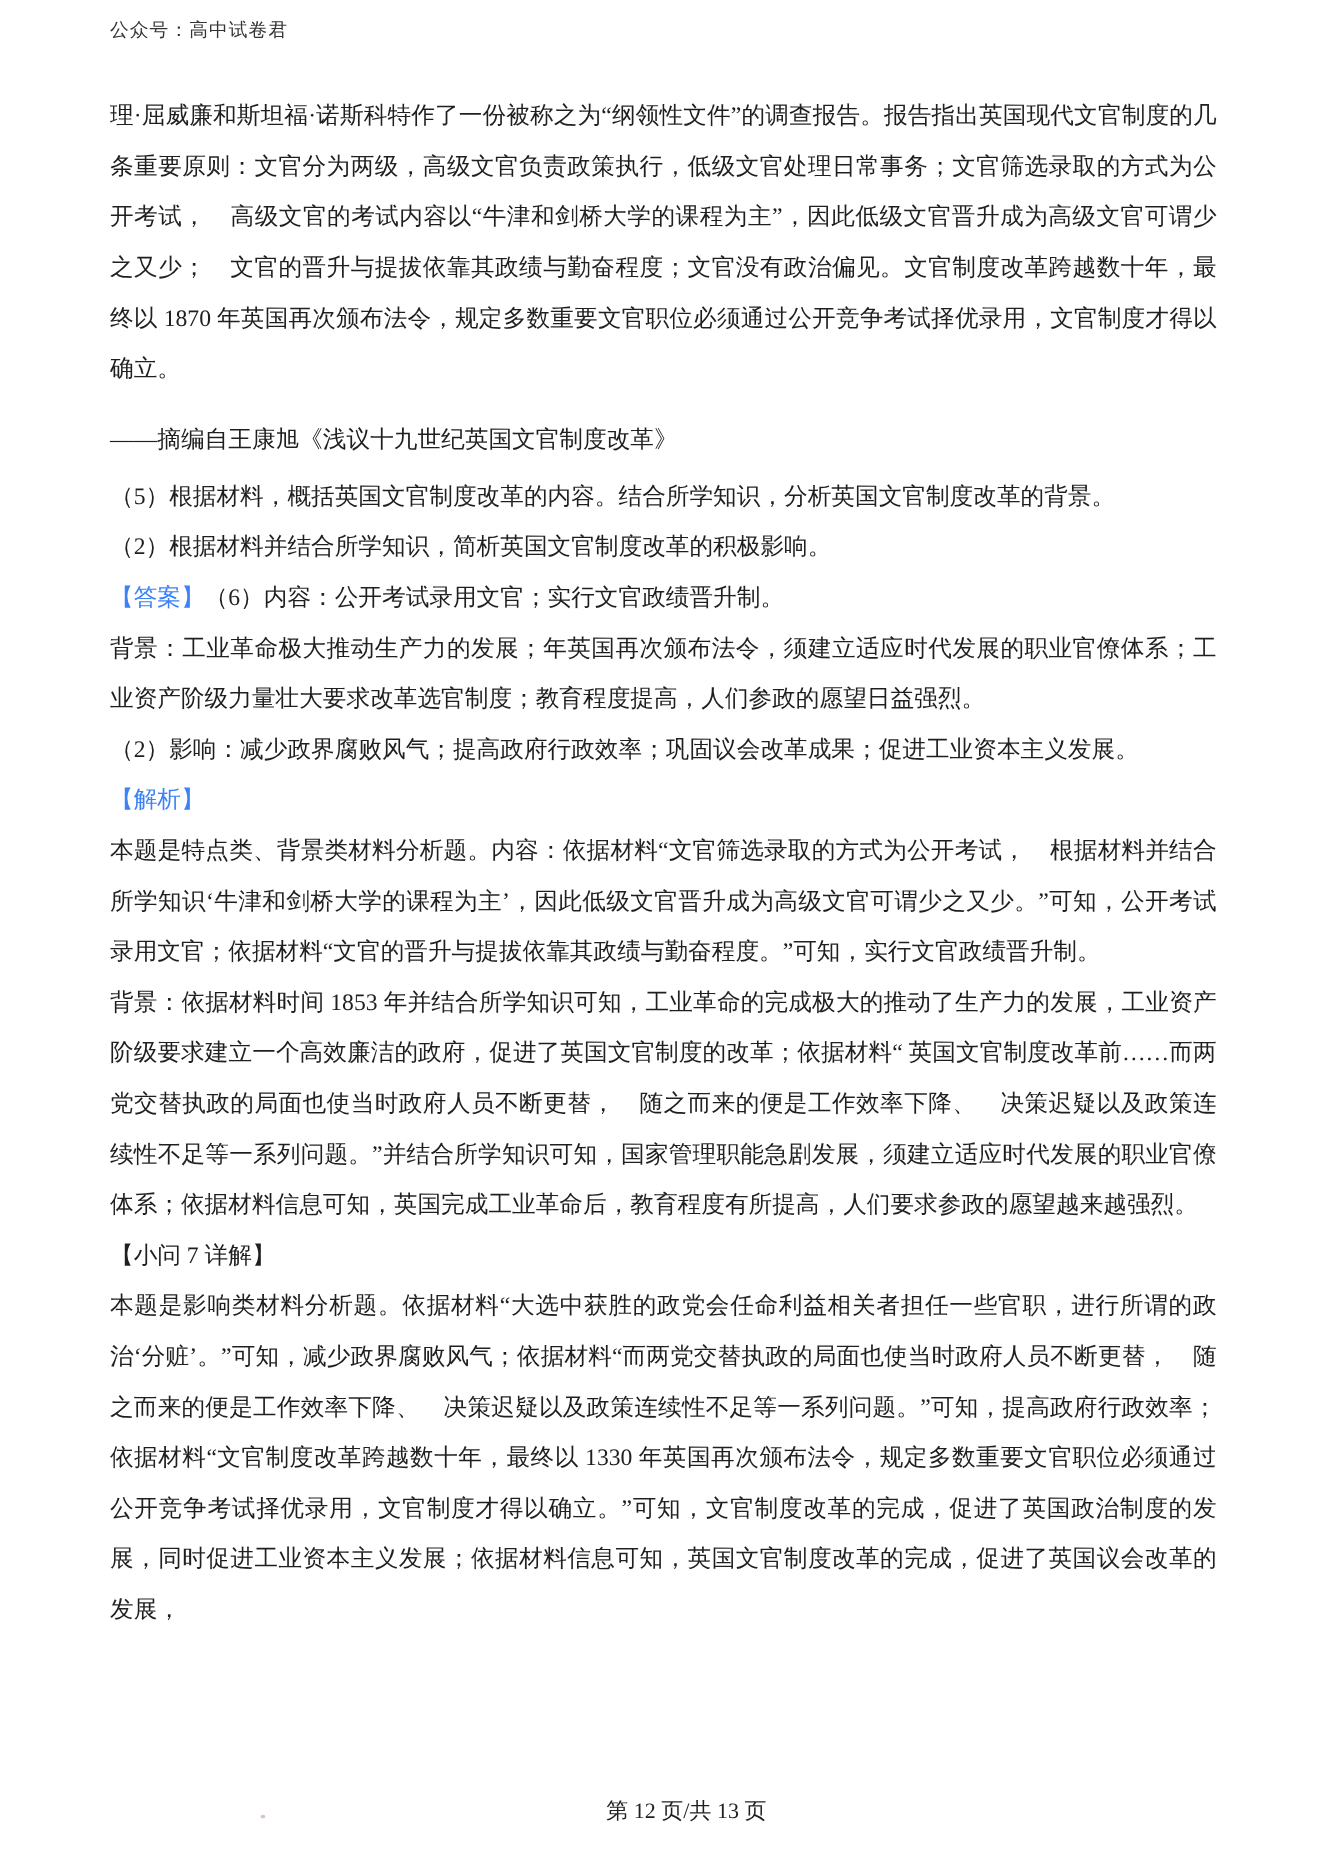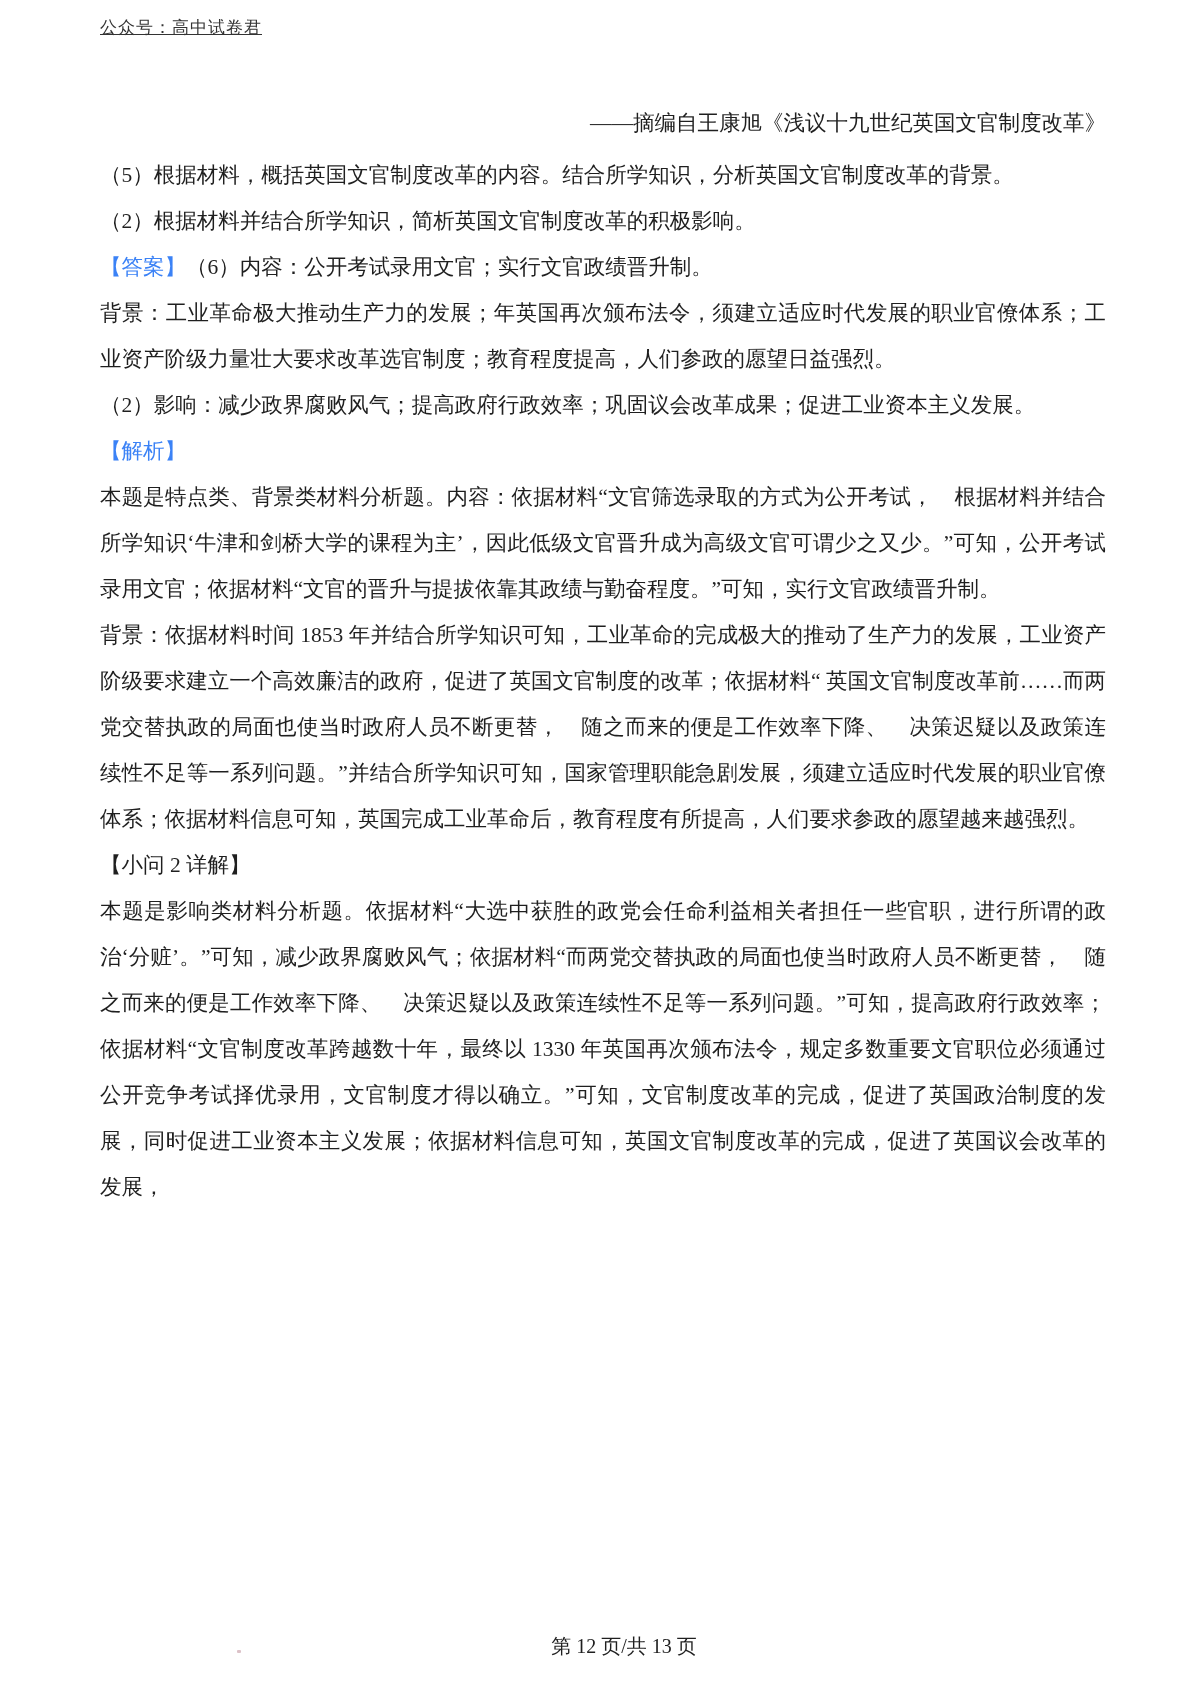--- a/index.html
+++ b/index.html
@@ -15,37 +15,36 @@
     color: #1f1f1f;
     overflow: hidden;
   }
   .watermark-header {
     position: absolute;
     top: 16px;
     left: 100px;
     font-size: 17px;
     letter-spacing: 1px;
     color: #333333;
-    text-decoration: underline;
   }
   .content {
     position: absolute;
     top: 82px;
     left: 100px;
     width: 1006px;
     font-size: 21.5px;
     line-height: 46px;
     text-align: justify;
     text-justify: inter-character;
   }
   .para {
     margin: 0;
   }
   .attribution {
-    text-align: right;
+    text-align: left;
     margin-top: 18px;
     margin-bottom: 6px;
   }
   .blue {
     color: #3b82f6;
   }
   .footer {
     position: absolute;
     bottom: 38px;
     left: 0;
@@ -66,41 +65,42 @@
     border-radius: 1px;
   }
 </style>
 </head>
 <body>
 
 <div class="watermark-header">公众号：高中试卷君</div>
 
 <div class="content">
 
+  <p class="para">理·屈威廉和斯坦福·诺斯科特作了一份被称之为“纲领性文件”的调查报告。报告指出英国现代文官制度的几条重要原则：文官分为两级，高级文官负责政策执行，低级文官处理日常事务；文官筛选录取的方式为公开考试，　高级文官的考试内容以“牛津和剑桥大学的课程为主”，因此低级文官晋升成为高级文官可谓少之又少；　文官的晋升与提拔依靠其政绩与勤奋程度；文官没有政治偏见。文官制度改革跨越数十年，最终以 1870 年英国再次颁布法令，规定多数重要文官职位必须通过公开竞争考试择优录用，文官制度才得以确立。</p>
 
   <p class="para attribution">——摘编自王康旭《浅议十九世纪英国文官制度改革》</p>
 
   <p class="para">（5）根据材料，概括英国文官制度改革的内容。结合所学知识，分析英国文官制度改革的背景。</p>
 
   <p class="para">（2）根据材料并结合所学知识，简析英国文官制度改革的积极影响。</p>
 
   <p class="para"><span class="blue">【答案】</span><span>（6）内容：公开考试录用文官；实行文官政绩晋升制。</span></p>
 
   <p class="para">背景：工业革命极大推动生产力的发展；年英国再次颁布法令，须建立适应时代发展的职业官僚体系；工业资产阶级力量壮大要求改革选官制度；教育程度提高，人们参政的愿望日益强烈。</p>
 
   <p class="para">（2）影响：减少政界腐败风气；提高政府行政效率；巩固议会改革成果；促进工业资本主义发展。</p>
 
   <p class="para blue">【解析】</p>
 
 
   <p class="para">本题是特点类、背景类材料分析题。内容：依据材料“文官筛选录取的方式为公开考试，　根据材料并结合所学知识‘牛津和剑桥大学的课程为主’，因此低级文官晋升成为高级文官可谓少之又少。”可知，公开考试录用文官；依据材料“文官的晋升与提拔依靠其政绩与勤奋程度。”可知，实行文官政绩晋升制。</p>
 
   <p class="para">背景：依据材料时间 1853 年并结合所学知识可知，工业革命的完成极大的推动了生产力的发展，工业资产阶级要求建立一个高效廉洁的政府，促进了英国文官制度的改革；依据材料“ 英国文官制度改革前……而两党交替执政的局面也使当时政府人员不断更替，　随之而来的便是工作效率下降、　决策迟疑以及政策连续性不足等一系列问题。”并结合所学知识可知，国家管理职能急剧发展，须建立适应时代发展的职业官僚体系；依据材料信息可知，英国完成工业革命后，教育程度有所提高，人们要求参政的愿望越来越强烈。</p>
 
-  <p class="para">【小问 2 详解】</p>
+  <p class="para">【小问 7 详解】</p>
 
   <p class="para">本题是影响类材料分析题。依据材料“大选中获胜的政党会任命利益相关者担任一些官职，进行所谓的政治‘分赃’。”可知，减少政界腐败风气；依据材料“而两党交替执政的局面也使当时政府人员不断更替，　随之而来的便是工作效率下降、　决策迟疑以及政策连续性不足等一系列问题。”可知，提高政府行政效率；依据材料“文官制度改革跨越数十年，最终以 1330 年英国再次颁布法令，规定多数重要文官职位必须通过公开竞争考试择优录用，文官制度才得以确立。”可知，文官制度改革的完成，促进了英国政治制度的发展，同时促进工业资本主义发展；依据材料信息可知，英国文官制度改革的完成，促进了英国议会改革的发展，</p>
 
 </div>
 
 <div class="artifact-dot"></div>
 
 <div class="footer">第 12 页/共 13 页</div>
 
 </body></html>

